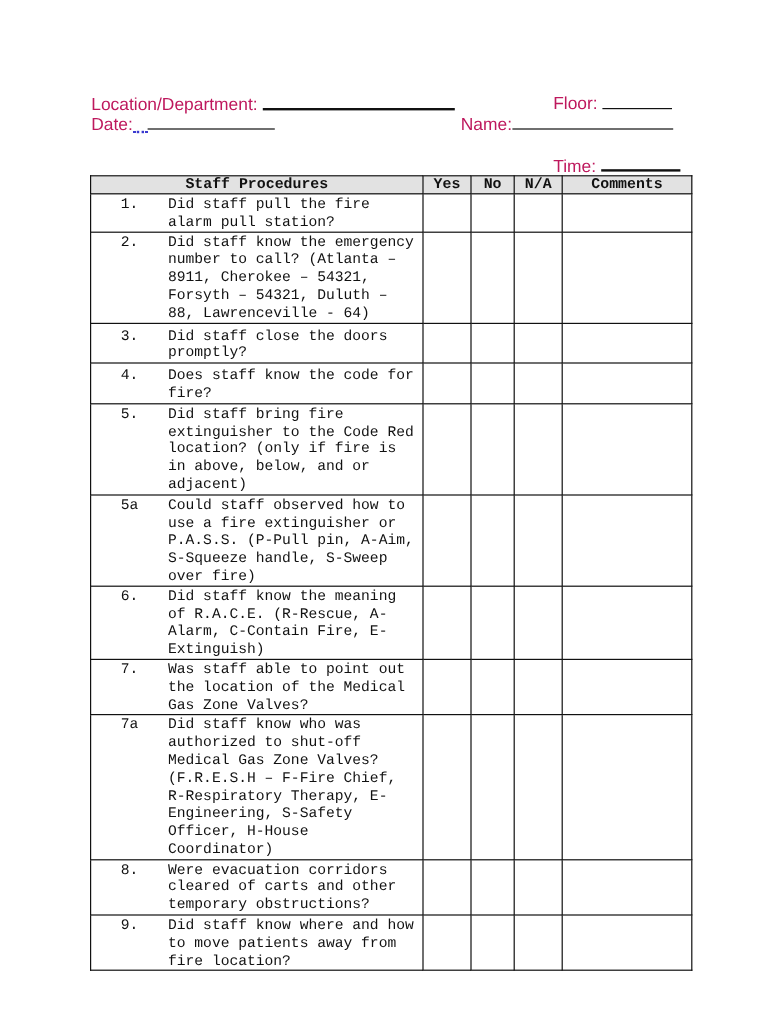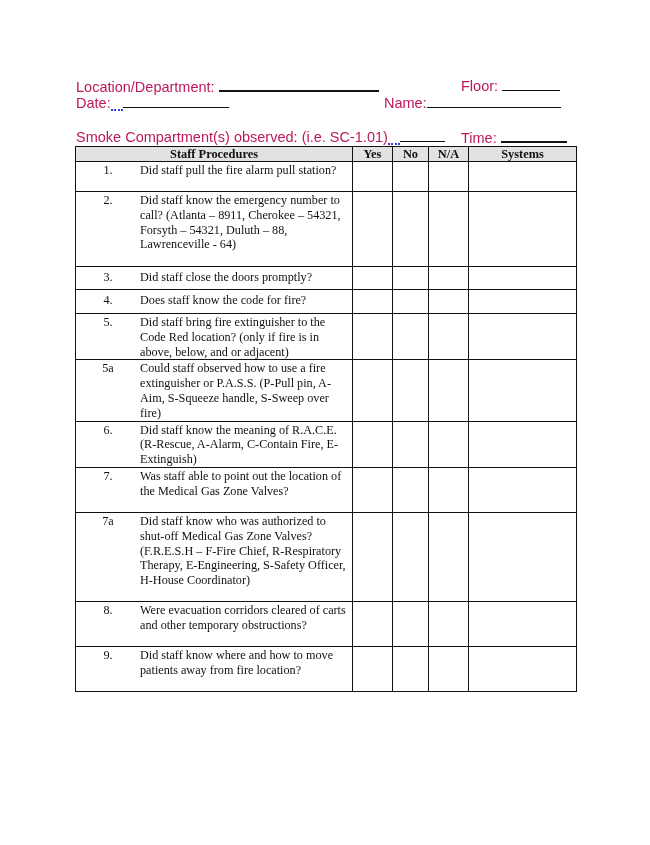--- a/index.html
+++ b/index.html
@@ -14,21 +14,21 @@
     .field-line {
       position: absolute; font-family: "Liberation Sans", sans-serif; font-size: 14.5px;
       color: #be185d; line-height: 17px; white-space: nowrap;
     }
     .blank { display: inline-block; border-bottom: 1px solid #111; height: 13px; vertical-align: baseline; }
     .blank.thick { border-bottom: 2px solid #111; }
     .squiggle { display:inline-block; width:12px; height:3px; border-bottom: 2px dotted #3a3ad0; vertical-align: -3px; }
     table.checklist {
       position: absolute; left: 75px; top: 146px; width: 501px;
       border-collapse: collapse; table-layout: fixed;
-      font-family: Liberation Serif, serif; font-size: 12.2px; color: #111;
+      font-family: Liberation Mono, monospace; font-size: 12.2px; color: #111;
     }
     table.checklist th, table.checklist td { border: 1px solid #111; padding: 0; vertical-align: top; }
     table.checklist th {
       background: #e2e2e2; font-weight: bold; height: 14px; line-height: 14px; font-size: 12.4px; text-align: center;
     }
     td.proc { padding: 0; }
     .proc-wrap { display: flex; }
     .num { width: 64px; text-align: center; padding-top: 1px; line-height: 14.8px; }
     .text { flex: 1; padding: 1px 2px 0 0; line-height: 14.8px; }
     td.chk { }
@@ -49,43 +49,40 @@
   </div>
 
   <div class="field-line" style="left:76px; top:94px;">
     <span>Date:</span><span class="squiggle"></span><span class="blank" style="width:106px;"></span>
   </div>
   <div class="field-line" style="left:384px; top:94px;">
     <span>Name:</span><span class="blank" style="width:134px;"></span>
   </div>
 
 
-  <div class="field-line" style="left:76px; top:128px;">
-    <span>Smoke Compartment(s) observed: (i.e. SC-1.01)</span><span class="squiggle"></span><span class="blank" style="width:45px;"></span>
-  </div>
   <div class="field-line" style="left:461px; top:128px;">
     <span>Time:</span>
     <span class="blank thick" style="width:66px;"></span>
   </div>
 
   <table class="checklist">
     <colgroup>
       <col style="width:277px">
       <col style="width:40px">
       <col style="width:36px">
       <col style="width:40px">
       <col style="width:108px">
     </colgroup>
     <thead>
       <tr>
         <th>Staff Procedures</th>
         <th>Yes</th>
         <th>No</th>
         <th>N/A</th>
-        <th>Systems</th>
+        <th>Comments</th>
       </tr>
     </thead>
     <tbody>
       <tr style="height:30px">
         <td class="proc">
             <div class="proc-wrap">
               <span class="num">1.</span>
               <span class="text">Did staff pull the fire alarm pull station?</span>
             </div>
           </td>

